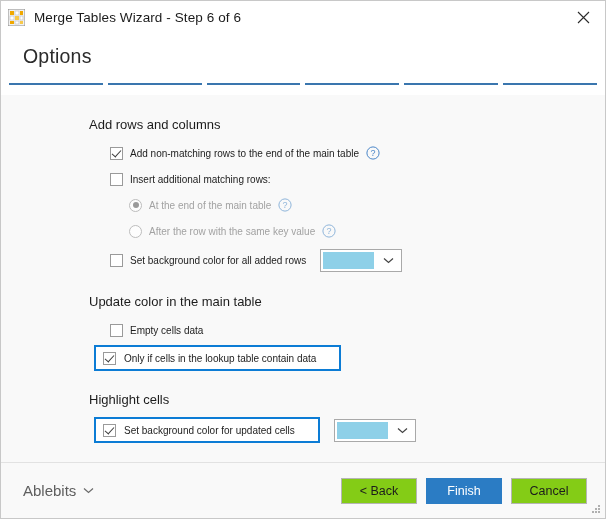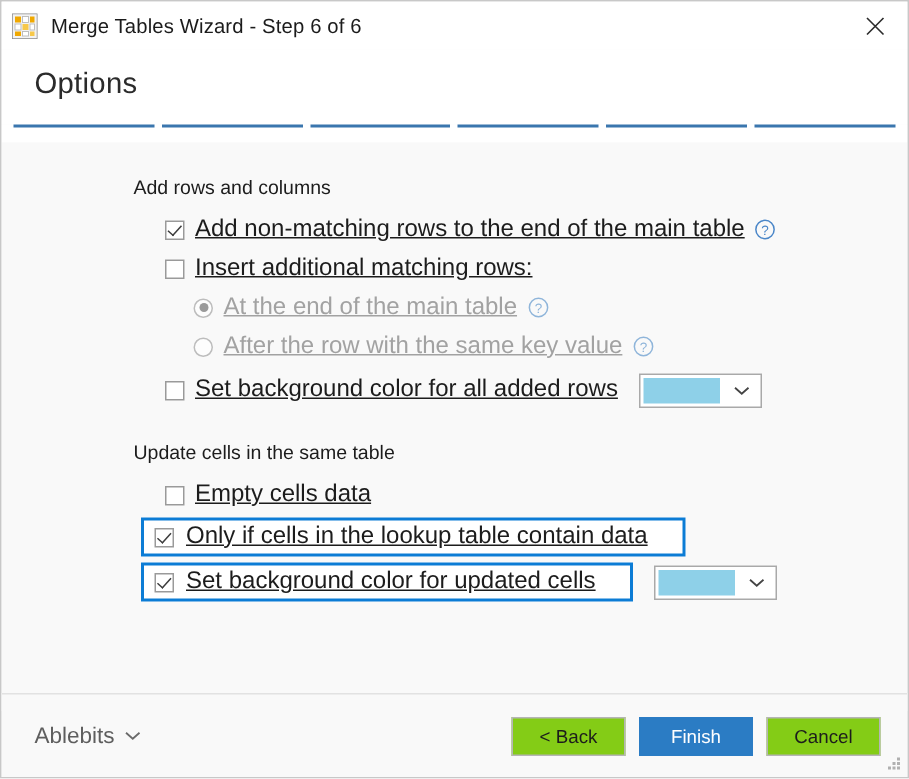--- a/index.html
+++ b/index.html
@@ -154,25 +154,24 @@
     position: absolute;
     left: 2.5px;
     top: 2.5px;
     width: 6px;
     height: 6px;
     border-radius: 50%;
     background: #9a9a9a;
   }
 
   .lbl {
-    font-size: 16px;
+    font-size: 10px;
     color: #1c1c1c;
     margin-left: 7px;
     white-space: nowrap;
-    text-decoration: underline;
   }
   .lbl.disabled { color: #a2a2a2; }
 
   
   .help {
     margin-left: 7px;
     width: 14px;
     height: 14px;
     flex: 0 0 auto;
     display: block;
@@ -351,34 +350,35 @@
         <div class="swatch"></div>
         <div class="arrow">
           <svg width="11" height="7" viewBox="0 0 11 7">
             <path d="M1 1.5 L5.5 5.5 L10 1.5" fill="none" stroke="#444" stroke-width="1.2"></path>
           </svg>
         </div>
       </div>
     </div>
 
 
-    <div class="group-label spaced">Update cells in the same table</div>
+    <div class="group-label spaced">Update color in the main table</div>
 
     <div class="row">
       <span class="cb"></span>
       <span class="lbl">Empty cells data</span>
     </div>
 
     <div class="row" style="margin-left:93px;margin-top:3px;height:26px;">
       <div class="hl">
         <span class="cb checked"></span>
         <span class="lbl">Only if cells in the lookup table contain data</span>
       </div>
     </div>
 
+    <div class="group-label spaced">Highlight cells</div>
 
     <div class="row" style="margin-left:93px;margin-top:3px;height:28px;">
       <div class="hl">
         <span class="cb checked"></span>
         <span class="lbl">Set background color for updated cells</span>
       </div>
       <div class="colorpick">
         <div class="swatch"></div>
         <div class="arrow">
           <svg width="11" height="7" viewBox="0 0 11 7">

